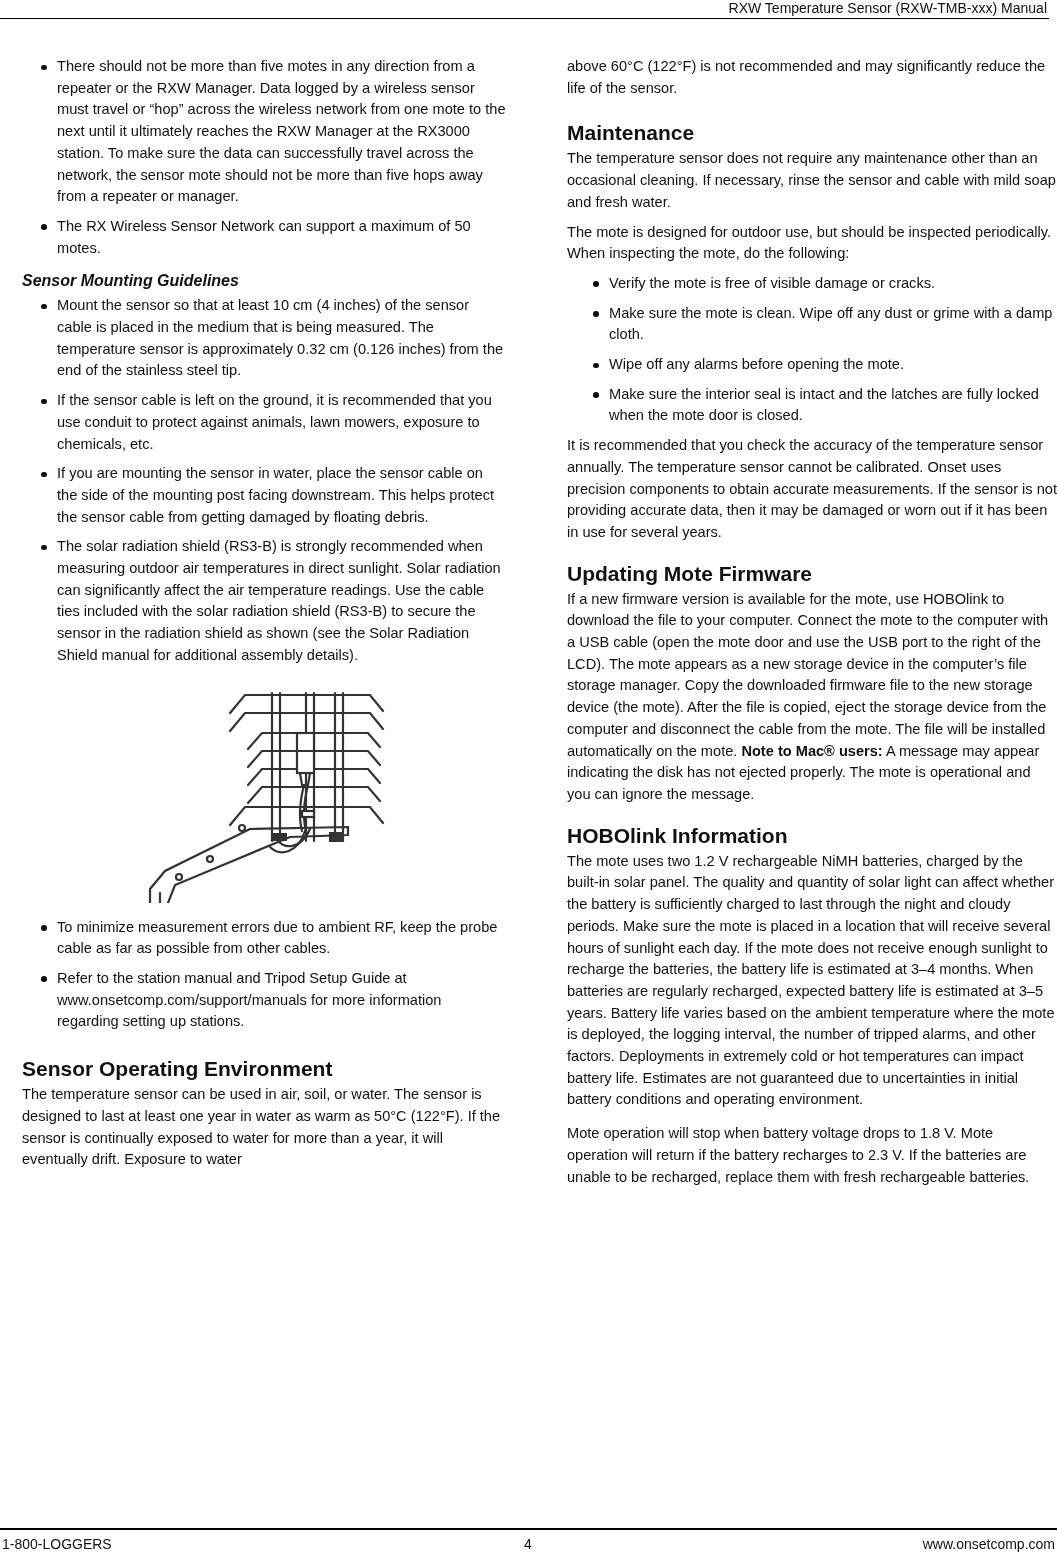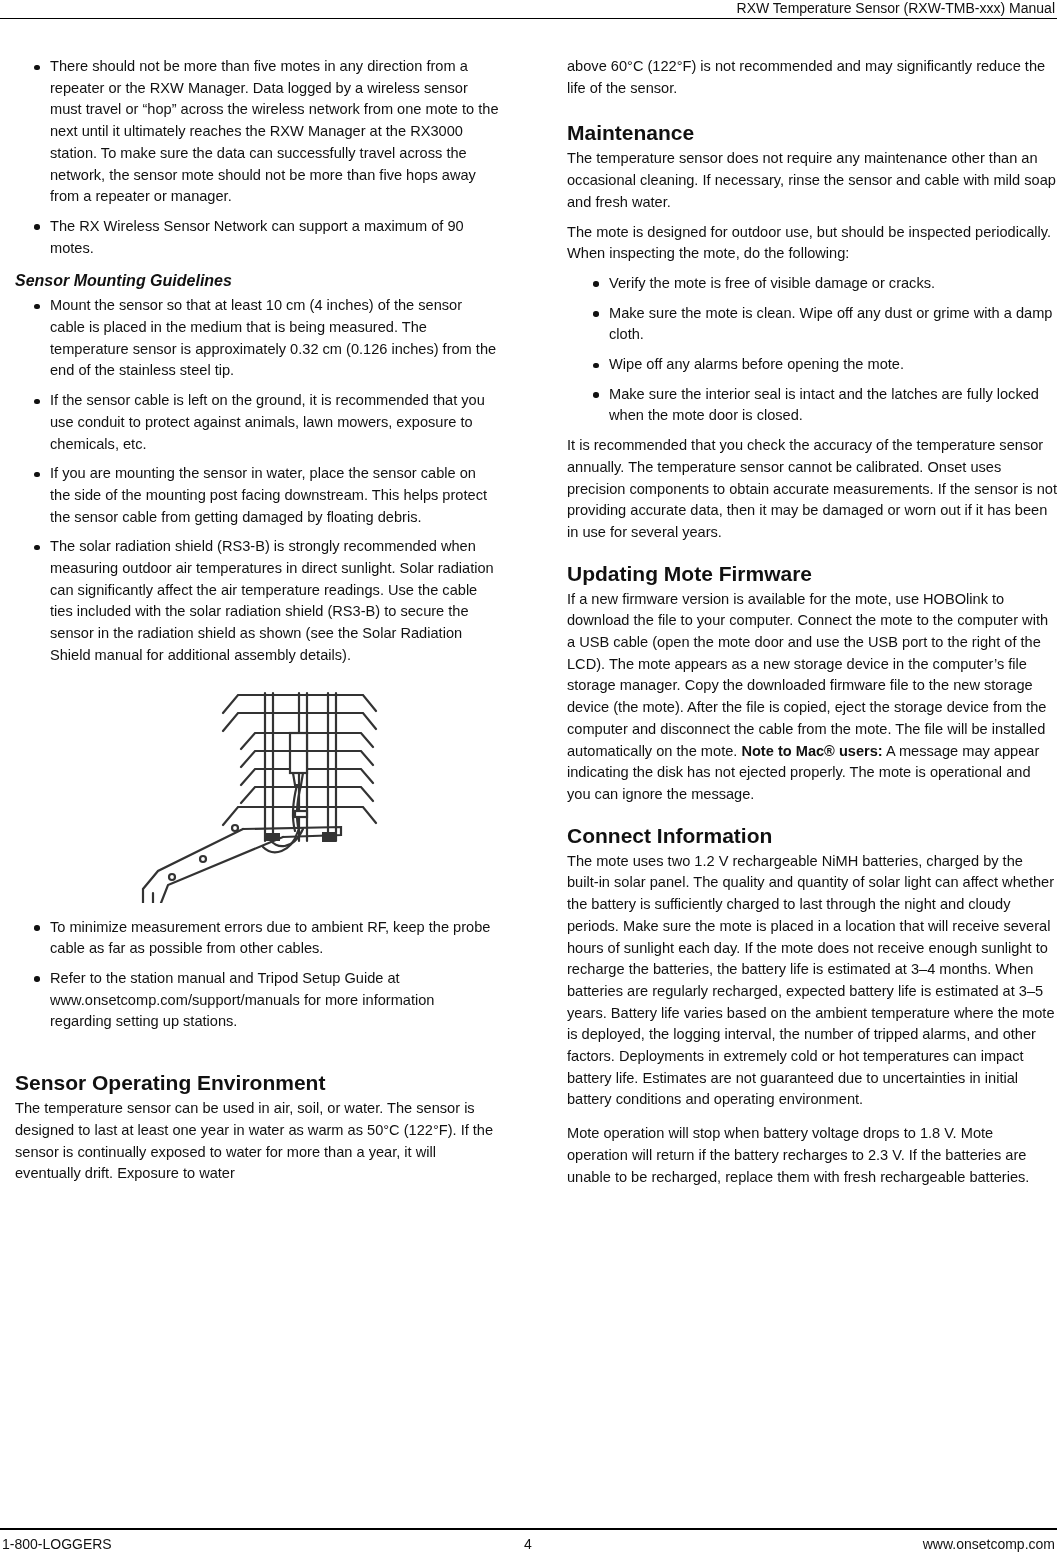--- a/index.html
+++ b/index.html
@@ -2,41 +2,41 @@
 <html><head>
 <meta charset="utf-8">
 <style>
   html, body { margin: 0; padding: 0; background: #ffffff; }
   body {
     width: 1057px; height: 1553px; position: relative; overflow: hidden;
     font-family: "Liberation Sans", "DejaVu Sans", sans-serif;
     color: #111111;
   }
   .header {
-    position: absolute; left: 0; right: 0; top: 0; height: 18px;
+    position: absolute; left: 0; right: 8px; top: 0; height: 18px;
     border-bottom: 1.5px solid #000;
   }
   .header-title {
     position: absolute; right: 2px; top: 0px;
     font-size: 14px; line-height: 17px; white-space: nowrap;
   }
   .footer {
     position: absolute; left: 0; right: 0; top: 1528px; height: 25px;
     border-top: 2px solid #000;
     font-size: 14px; line-height: 22px;
   }
   .footer-left { position: absolute; left: 2px; top: 3px; }
   .footer-center { position: absolute; left: 524px; top: 3px; }
   .footer-right { position: absolute; right: 2px; top: 3px; }
 
   .col {
     position: absolute; top: 56px;
     font-size: 14.6px; line-height: 21.7px;
   }
-  .col-left { left: 15px; width: 485px; }
+  .col-left { left: 22px; width: 485px; }
   .col-right { left: 567px; width: 490px; top: 56px; }
 
   ul.bullets { list-style: none; margin: 0; padding: 0; }
   ul.bullets li {
     position: relative; padding-left: 35px; margin-bottom: 8px;
   }
   ul.bullets li::before {
     content: ""; position: absolute; left: 19px; top: 8.5px;
     width: 5.5px; height: 5.5px; border-radius: 50%; background: #111;
   }
@@ -60,21 +60,21 @@
 </head>
 <body>
 
 <div class="header">
   <div class="header-title">RXW Temperature Sensor (RXW-TMB-xxx) Manual</div>
 </div>
 
 <div class="col col-left">
   <ul class="bullets">
     <li>There should not be more than five motes in any direction from a repeater or the RXW Manager. Data logged by a wireless sensor must travel or “hop” across the wireless network from one mote to the next until it ultimately reaches the RXW Manager at the RX3000 station. To make sure the data can successfully travel across the network, the sensor mote should not be more than five hops away from a repeater or manager.</li>
-    <li>The RX Wireless Sensor Network can support a maximum of 90 motes.</li>
+    <li>The RX Wireless Sensor Network can support a maximum of 50 motes.</li>
   </ul>
 
   <h2 class="subhead">Sensor Mounting Guidelines</h2>
   <ul class="bullets">
     <li>Mount the sensor so that at least 10 cm (4 inches) of the sensor cable is placed in the medium that is being measured. The temperature sensor is approximately 0.32 cm (0.126 inches) from the end of the stainless steel tip.</li>
     <li>If the sensor cable is left on the ground, it is recommended that you use conduit to protect against animals, lawn mowers, exposure to chemicals, etc.</li>
     <li>If you are mounting the sensor in water, place the sensor cable on the side of the mounting post facing downstream. This helps protect the sensor cable from getting damaged by floating debris.</li>
     <li>The solar radiation shield (RS3-B) is strongly recommended when measuring outdoor air temperatures in direct sunlight. Solar radiation can significantly affect the air temperature readings. Use the cable ties included with the solar radiation shield (RS3-B) to secure the sensor in the radiation shield as shown (see the Solar Radiation Shield manual for additional assembly details).</li>
   </ul>
 
@@ -121,21 +121,21 @@
       <rect x="143" y="152" width="14" height="8" fill="#333"></rect>
       <rect x="199" y="151" width="14" height="10" fill="#333"></rect>
     </svg>
   </div>
 
   <ul class="bullets">
     <li>To minimize measurement errors due to ambient RF, keep the probe cable as far as possible from other cables.</li>
     <li>Refer to the station manual and Tripod Setup Guide at www.onsetcomp.com/support/manuals for more information regarding setting up stations.</li>
   </ul>
 
-  <h1 class="section" style="margin-top:36px">Sensor Operating Environment</h1>
+  <h1 class="section" style="margin-top:22px">Sensor Operating Environment</h1>
   <p>The temperature sensor can be used in air, soil, or water. The sensor is designed to last at least one year in water as warm as 50°C (122°F). If the sensor is continually exposed to water for more than a year, it will eventually drift. Exposure to water</p>
 </div>
 
 <div class="col col-right">
   <p>above 60°C (122°F) is not recommended and may significantly reduce the life of the sensor.</p>
 
   <h1 class="section" style="margin-top:20px">Maintenance</h1>
   <p>The temperature sensor does not require any maintenance other than an occasional cleaning. If necessary, rinse the sensor and cable with mild soap and fresh water.</p>
   <p>The mote is designed for outdoor use, but should be inspected periodically. When inspecting the mote, do the following:</p>
   <ul class="bullets">
@@ -143,21 +143,21 @@
     <li>Make sure the mote is clean. Wipe off any dust or grime with a damp cloth.</li>
     <li>Wipe off any alarms before opening the mote.</li>
     <li>Make sure the interior seal is intact and the latches are fully locked when the mote door is closed.</li>
   </ul>
 
   <p>It is recommended that you check the accuracy of the temperature sensor annually. The temperature sensor cannot be calibrated. Onset uses precision components to obtain accurate measurements. If the sensor is not providing accurate data, then it may be damaged or worn out if it has been in use for several years.</p>
 
   <h1 class="section" style="margin-top:16px">Updating Mote Firmware</h1>
   <p><span>If a new firmware version is available for the mote, use HOBOlink to download the file to your computer. Connect the mote to the computer with a USB cable (open the mote door and use the USB port to the right of the LCD). The mote appears as a new storage device in the computer’s file storage manager. Copy the downloaded firmware file to the new storage device (the mote). After the file is copied, eject the storage device from the computer and disconnect the cable from the mote. The file will be installed automatically on the mote. </span><b>Note to Mac® users:</b><span> A message may appear indicating the disk has not ejected properly. The mote is operational and you can ignore the message.</span></p>
 
-  <h1 class="section" style="margin-top:16px">Connect Information</h1>
+  <h1 class="section" style="margin-top:16px">HOBOlink Information</h1>
   <p>The mote uses two 1.2 V rechargeable NiMH batteries, charged by the built-in solar panel. The quality and quantity of solar light can affect whether the battery is sufficiently charged to last through the night and cloudy periods. Make sure the mote is placed in a location that will receive several hours of sunlight each day. If the mote does not receive enough sunlight to recharge the batteries, the battery life is estimated at 3–4 months. When batteries are regularly recharged, expected battery life is estimated at 3–5 years. Battery life varies based on the ambient temperature where the mote is deployed, the logging interval, the number of tripped alarms, and other factors. Deployments in extremely cold or hot temperatures can impact battery life. Estimates are not guaranteed due to uncertainties in initial battery conditions and operating environment.</p>
   <p style="margin-top:12px">Mote operation will stop when battery voltage drops to 1.8 V. Mote operation will return if the battery recharges to 2.3 V. If the batteries are unable to be recharged, replace them with fresh rechargeable batteries.</p>
 </div>
 
 <div class="footer">
   <span class="footer-left">1-800-LOGGERS</span>
   <span class="footer-center">4</span>
   <span class="footer-right">www.onsetcomp.com</span>
 </div>
 

